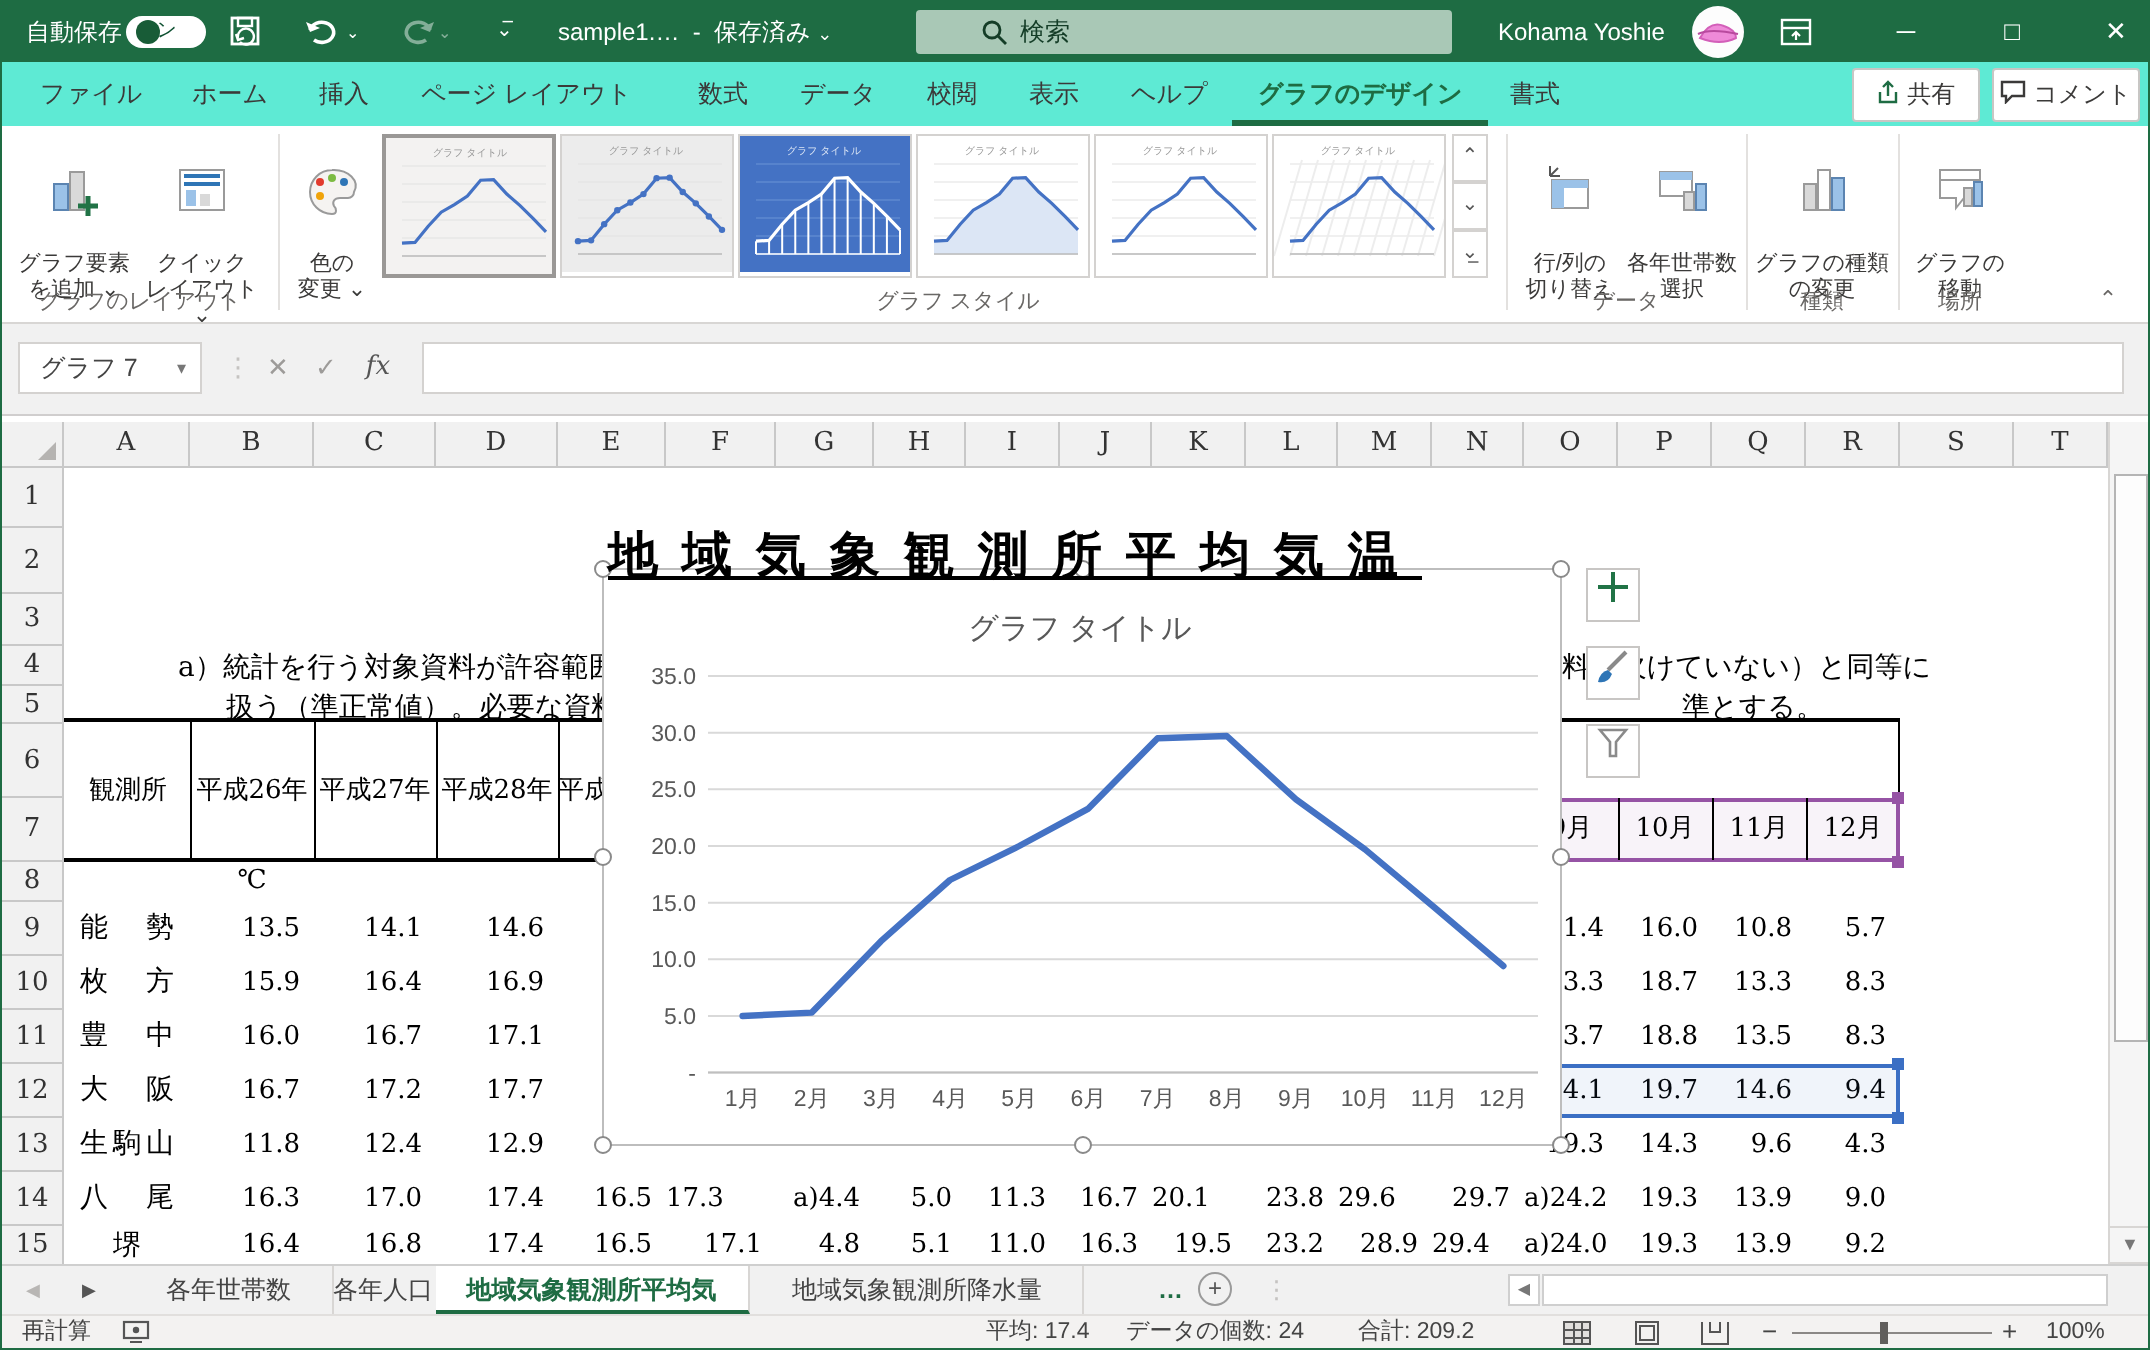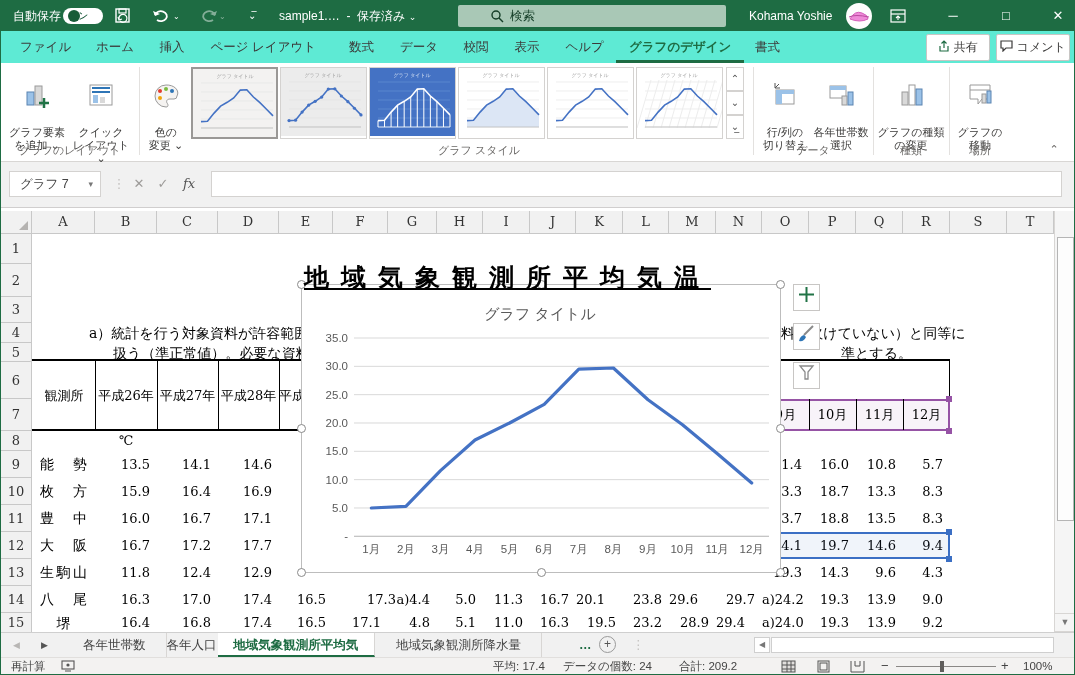--- a/index.html
+++ b/index.html
@@ -490,21 +490,21 @@
         <div class="gcell" style="left:824px;top:325px;width:40px;height:27px;line-height:27px;text-align:right;z-index:5">9.6</div>
         <div class="gcell" style="left:871px;top:325px;width:40px;height:27px;line-height:27px;text-align:right;z-index:5">4.3</div>
         <div class="gcell namecell" style="left:0px;top:352px;width:63px;height:27px;line-height:27px;padding:0 8px;font-size:14px;z-index:5">
           <span>八</span>
           <span>尾</span>
         </div>
         <div class="gcell" style="left:63px;top:352px;width:55px;height:27px;line-height:27px;text-align:right;z-index:5">16.3</div>
         <div class="gcell" style="left:125px;top:352px;width:54px;height:27px;line-height:27px;text-align:right;z-index:5">17.0</div>
         <div class="gcell" style="left:186px;top:352px;width:54px;height:27px;line-height:27px;text-align:right;z-index:5">17.4</div>
         <div class="gcell" style="left:247px;top:352px;width:47px;height:27px;line-height:27px;text-align:right;z-index:5">16.5</div>
-        <div class="gcell" style="left:316px;top:352px;width:48px;height:27px;line-height:27px;text-align:right;z-index:5">17.3</div>
+        <div class="gcell" style="left:301px;top:352px;width:48px;height:27px;line-height:27px;z-index:5">17.3</div>
         <div class="gcell" style="left:356px;top:352px;width:42px;height:27px;line-height:27px;text-align:right;z-index:5">a)4.4</div>
         <div class="gcell" style="left:405px;top:352px;width:39px;height:27px;line-height:27px;text-align:right;z-index:5">5.0</div>
         <div class="gcell" style="left:451px;top:352px;width:40px;height:27px;line-height:27px;text-align:right;z-index:5">11.3</div>
         <div class="gcell" style="left:498px;top:352px;width:39px;height:27px;line-height:27px;text-align:right;z-index:5">16.7</div>
         <div class="gcell" style="left:544px;top:352px;width:40px;height:27px;line-height:27px;text-align:left;z-index:5">20.1</div>
         <div class="gcell" style="left:591px;top:352px;width:39px;height:27px;line-height:27px;text-align:right;z-index:5">23.8</div>
         <div class="gcell" style="left:637px;top:352px;width:40px;height:27px;line-height:27px;text-align:left;z-index:5">29.6</div>
         <div class="gcell" style="left:684px;top:352px;width:39px;height:27px;line-height:27px;text-align:right;z-index:5">29.7</div>
         <div class="gcell" style="left:730px;top:352px;width:40px;height:27px;line-height:27px;text-align:right;z-index:5">a)24.2</div>
         <div class="gcell" style="left:777px;top:352px;width:40px;height:27px;line-height:27px;text-align:right;z-index:5">19.3</div>

